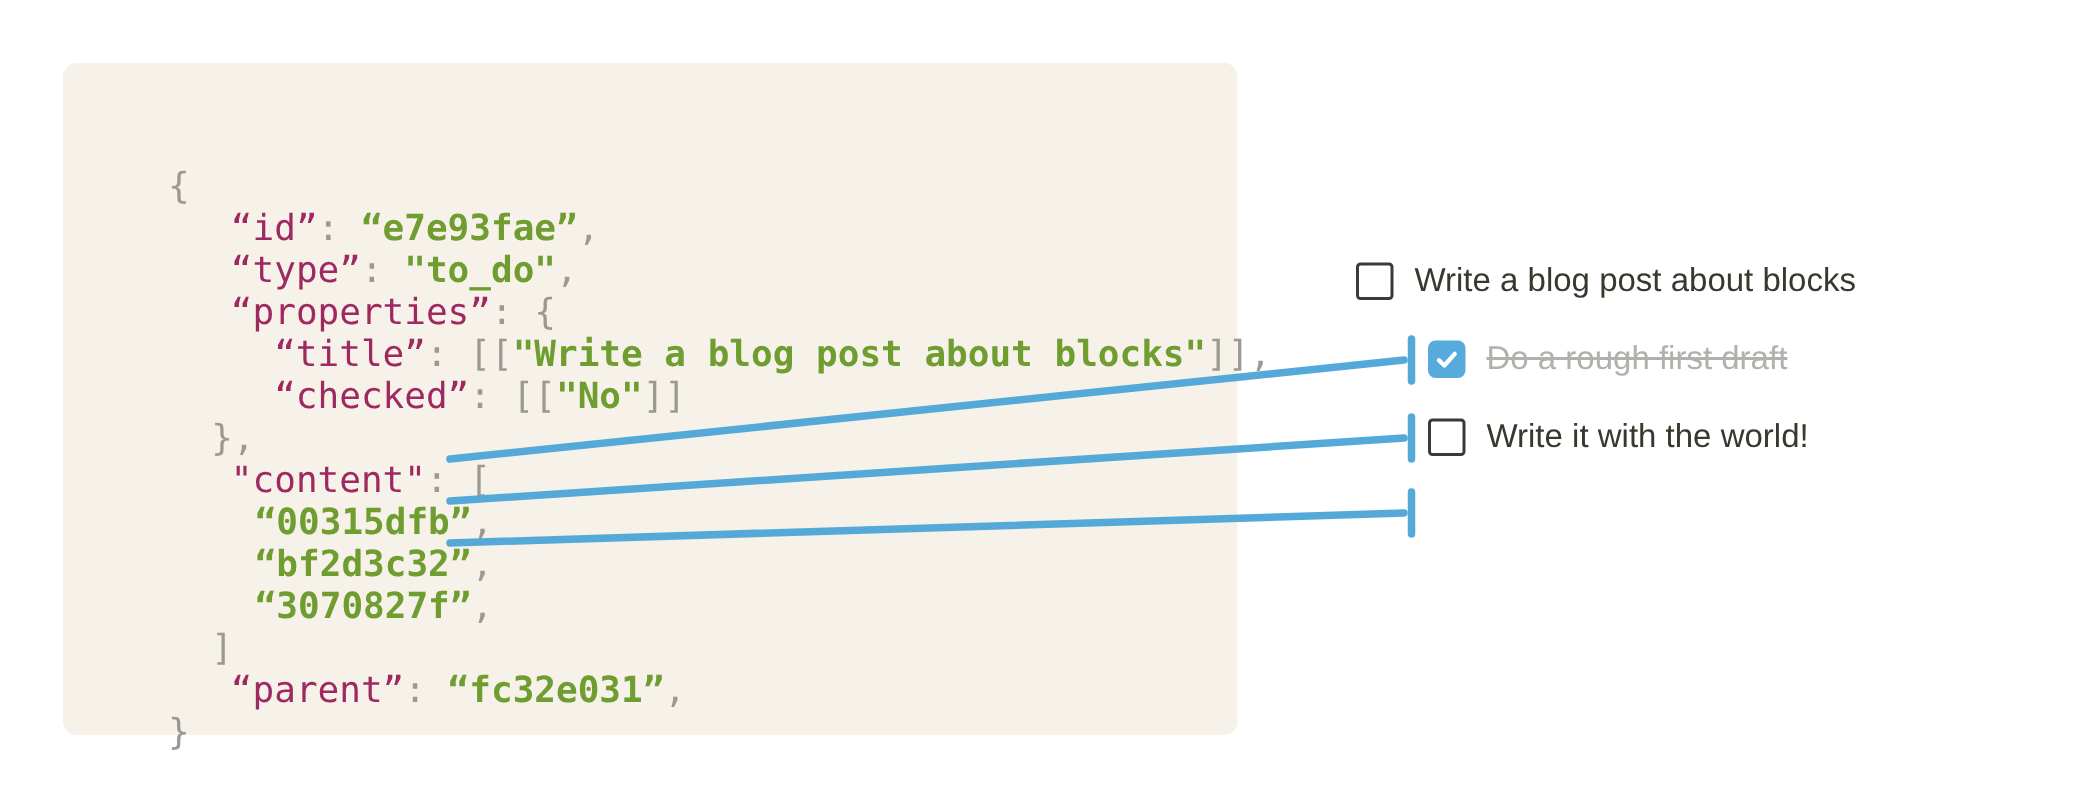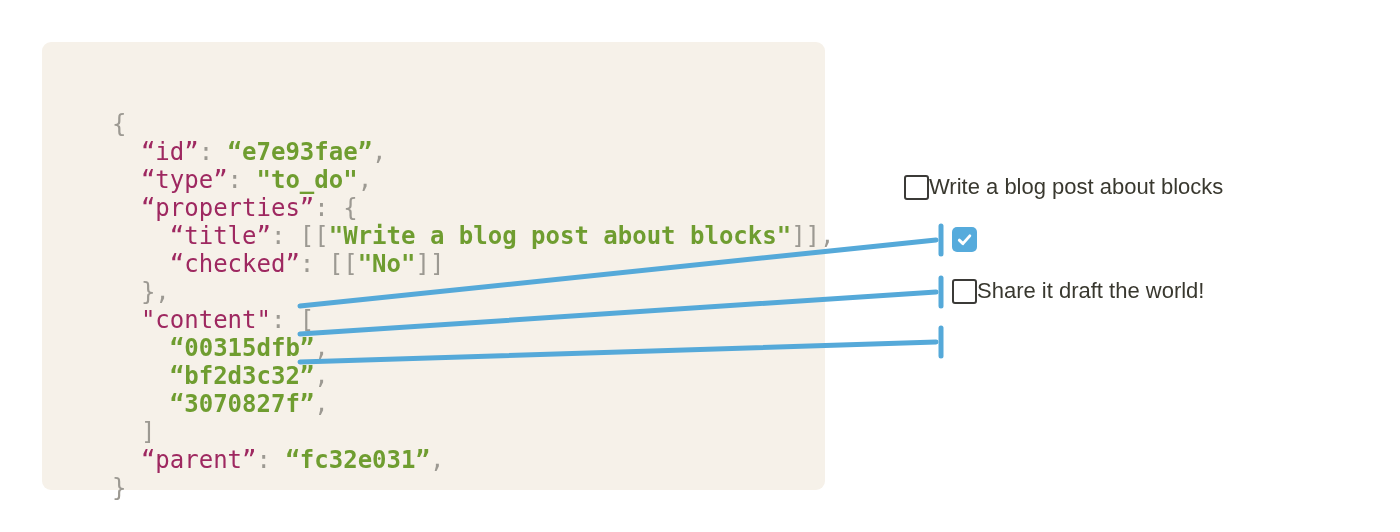--- a/index.html
+++ b/index.html
@@ -28,27 +28,27 @@
     width:783px;height:448px;
     background:var(--c-panel);
     border-radius:9px;
   }
   .code{
     position:absolute;left:70px;top:68px;margin:0;
     font-family:"DejaVu Sans Mono", monospace;
     font-size:24px;line-height:28px;
   }
   .code-line{height:28px;white-space:pre;}
-  .tok-k{color:var(--c-key);}
+  .tok-k{color:var(--c-key);margin-left:13px;}
   .tok-s{color:var(--c-str);font-weight:bold;}
   .tok-p{color:var(--c-punct);}
   
   .todo-list{position:absolute;left:0;top:0;width:100%;height:100%;}
   .todo-row{
-    position:absolute;display:flex;align-items:center;height:26px;
+    position:absolute;display:flex;align-items:center;gap:14px;height:26px;
     font-size:22px;line-height:26px;color:var(--c-text);
   }
   .todo-row:nth-child(1){left:904px;top:174px;}
   .todo-row:nth-child(2){left:952px;top:226px;}
   .todo-row:nth-child(3){left:952px;top:278px;}
   .todo-row:nth-child(4){left:952px;top:329px;}
   .cb{
     width:25px;height:25px;flex:0 0 25px;
     display:flex;align-items:center;justify-content:center;
   }
@@ -83,24 +83,25 @@
       <div class="todo-row">
         <span class="cb cb-empty"></span>
         <span class="todo-label">Write a blog post about blocks</span>
       </div>
       <div class="todo-row is-done">
         <span class="cb cb-checked">
           <svg viewBox="0 0 16 16">
             <path d="M3.1 8.6 L6.5 11.9 L13 4.6" fill="none" stroke="#ffffff" stroke-width="2.7" stroke-linecap="round" stroke-linejoin="round"></path>
           </svg>
         </span>
+        <span class="todo-label">Do a rough first draft</span>
       </div>
       <div class="todo-row">
         <span class="cb cb-empty"></span>
-        <span class="todo-label">Share it draft the world!</span>
+        <span class="todo-label">Write it with the world!</span>
       </div>
     </div>
   <svg class="overlay" width="1400" height="532" viewBox="0 0 1400 532">
       <line x1="300" y1="306" x2="936" y2="240" stroke="#55a9d9" stroke-width="5" stroke-linecap="round"></line>
       <line x1="941" y1="226" x2="941" y2="254" stroke="#55a9d9" stroke-width="5" stroke-linecap="round"></line>
       <line x1="300" y1="334" x2="936" y2="292" stroke="#55a9d9" stroke-width="5" stroke-linecap="round"></line>
       <line x1="941" y1="278" x2="941" y2="306" stroke="#55a9d9" stroke-width="5" stroke-linecap="round"></line>
       <line x1="300" y1="362" x2="936" y2="342" stroke="#55a9d9" stroke-width="5" stroke-linecap="round"></line>
       <line x1="941" y1="328" x2="941" y2="356" stroke="#55a9d9" stroke-width="5" stroke-linecap="round"></line>
     </svg>

